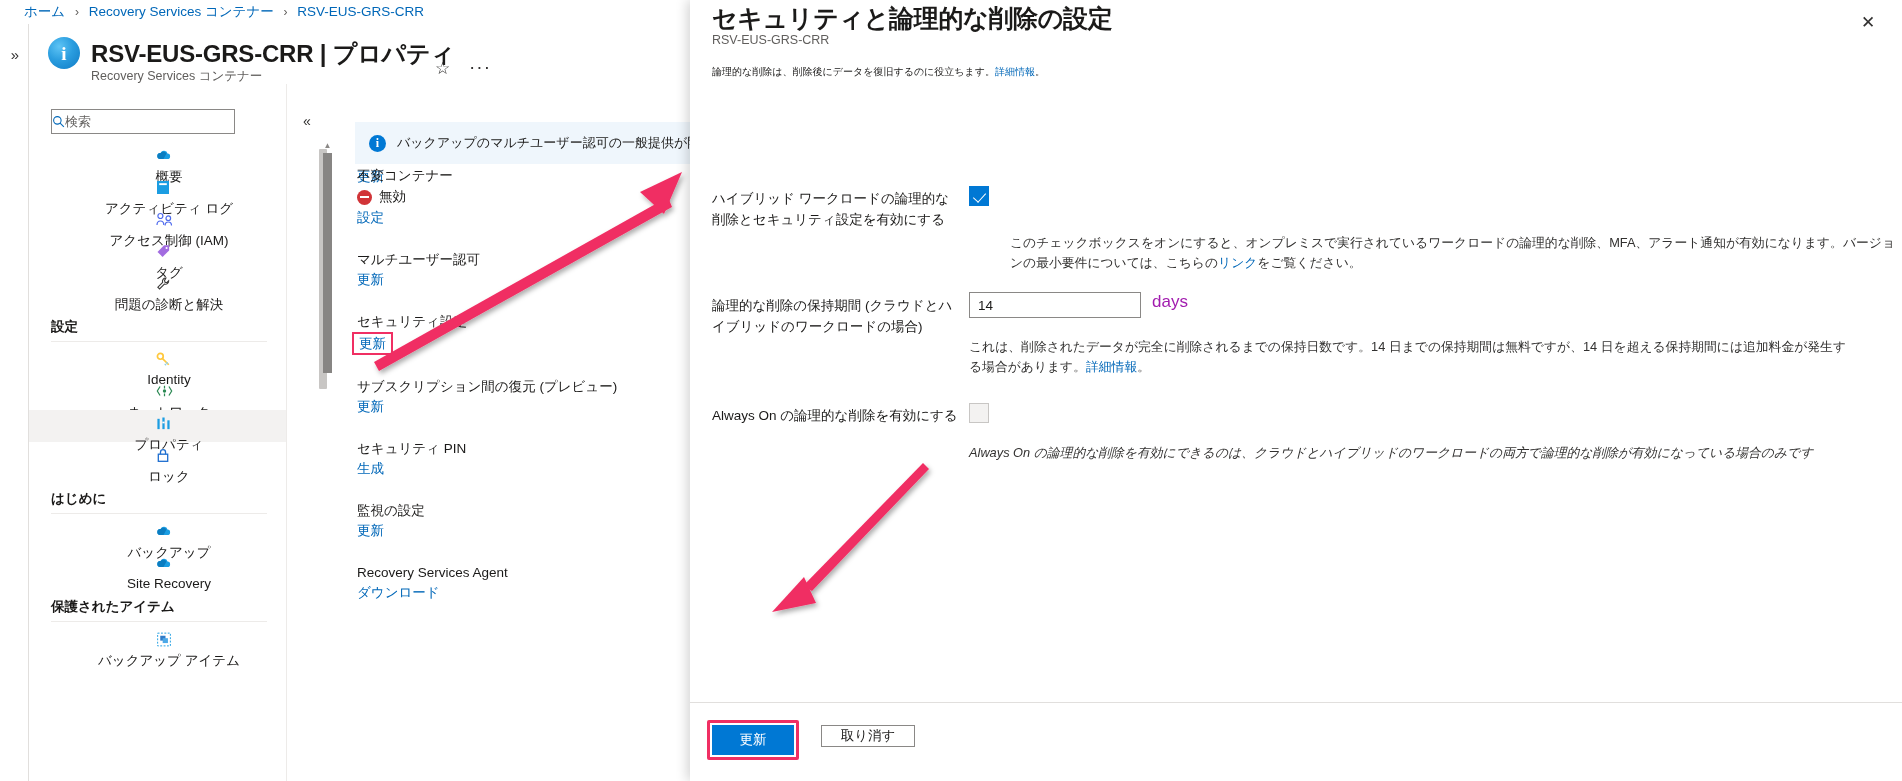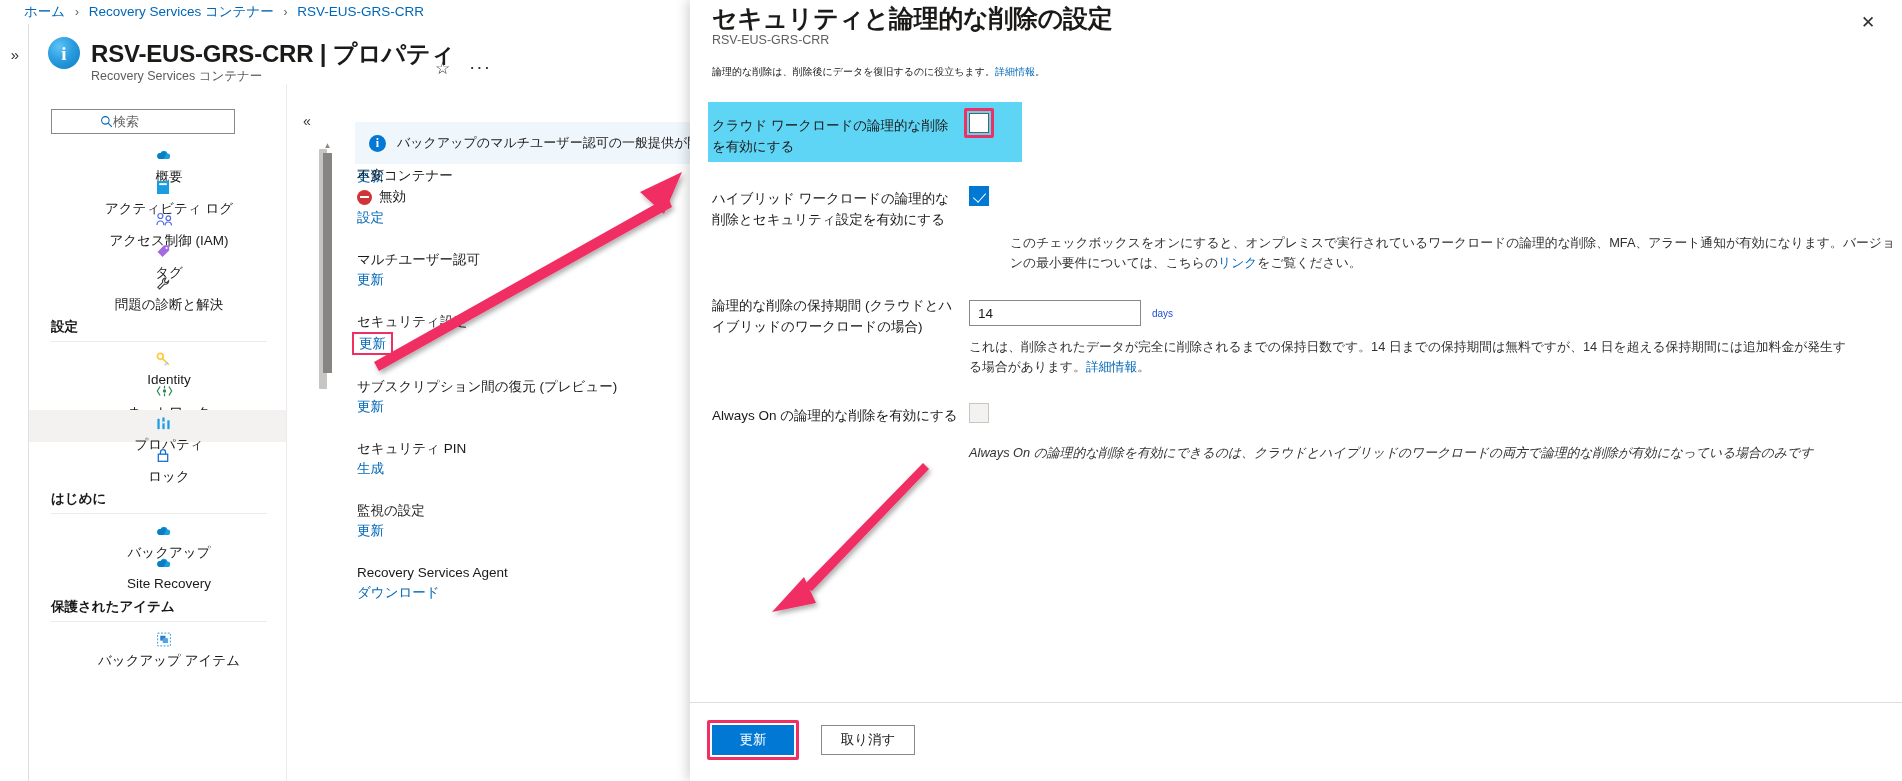--- a/index.html
+++ b/index.html
@@ -82,21 +82,21 @@
     position: absolute; left: 0; top: 60px;
     width: 258px; height: 697px;
     background: #ffffff;
     border-right: 1px solid #edebe9;
     overflow: hidden;
   }
   #search-wrap {
     position: absolute; left: 22px; top: 25px;
     width: 184px; height: 25px;
     border: 1px solid #8a8886; background: #fff;
-    display: flex; align-items: center; padding-left: 48px;
+    display: flex; align-items: center;
   }
   #search-wrap .mag {
     width: 24px; display: flex; align-items: center; justify-content: center;
     color: #0067b8;
   }
   #search-input {
     border: 0; outline: 0; flex: 1; height: 100%;
     font-size: 13px; font-family: inherit; color: #323130;
     background: transparent; padding: 0;
   }
@@ -271,21 +271,21 @@
     font-size: 12.8px; line-height: 20px; color: #323130;
     width: 890px;
   }
   #retention-input {
     width: 172px; height: 26px;
     border: 1px solid #8a8886; background: #fff;
     font-size: 13.5px; font-family: inherit; color: #1b1a19;
     padding: 0 8px; outline: 0;
   }
   #retention-unit {
-    font-size: 10px; color: #1d4ed8; margin-left: 11px;
+    font-size: 17px; color: #a21caf; margin-left: 11px;
   }
 
   
   #flyout-footer {
     position: absolute; left: 0; bottom: 0;
     width: 1212px; height: 79px;
     border-top: 1px solid #e1dfdd;
     background: #ffffff;
   }
   #btn-update-wrap {
@@ -298,21 +298,21 @@
     cursor: pointer;
   }
   #btn-update-ring {
     position: absolute; left: -5px; top: -5px;
     width: 92px; height: 40px;
     border: 3px solid #f02f63; border-radius: 2px;
     pointer-events: none;
   }
   #btn-cancel {
     position: absolute; left: 131px; top: 22px;
-    width: 94px; height: 30px;
+    width: 94px; height: 22px;
     background: #ffffff; color: #1b1a19;
     border: 1px solid #8a8886; font-size: 13.5px;
     font-family: inherit; cursor: pointer;
   }
 
   
   #annotations {
     position: absolute; left: 0; top: 0;
     width: 1902px; height: 781px;
     pointer-events: none;
@@ -542,44 +542,34 @@
   <div id="flyout">
 
     <div id="flyout-title">セキュリティと論理的な削除の設定</div>
     <div id="flyout-sub">RSV-EUS-GRS-CRR</div>
     <div id="flyout-close">✕</div>
 
     <div id="flyout-desc">
       <span>論理的な削除は、削除後にデータを復旧するのに役立ちます。</span><span class="inline-link">詳細情報</span><span>。</span>
     </div>
 
-    <div class="frow" style="top:102px; height:62px;">
-      <div class="hl-band"></div>
-      <div class="flabel" style="top:13px;">クラウド ワークロードの論理的な削除を有効にする</div>
-      <div class="fcontrol" style="top:11px;">
-        <div style="position:relative;">
-          <span class="cbox"></span>
-          <span class="cbox-ring"></span>
-        </div>
-      </div>
-    </div>
 
     <div class="frow" style="top:188px;">
       <div class="flabel" style="top:0;">ハイブリッド ワークロードの論理的な削除とセキュリティ設定を有効にする</div>
       <div class="fcontrol" style="top:-2px;">
         <span class="cbox checked"></span>
       </div>
       <div class="fcontrol helptext" style="top:45px;margin-left:41px;">
         <span>このチェックボックスをオンにすると、オンプレミスで実行されているワークロードの論理的な削除、MFA、アラート通知が有効になります。バージョンの最小要件については、こちらの</span><span class="inline-link">リンク</span><span>をご覧ください。</span>
       </div>
     </div>
 
     <div class="frow" style="top:295px;">
       <div class="flabel" style="top:0;">論理的な削除の保持期間 (クラウドとハイブリッドのワークロードの場合)</div>
-      <div class="fcontrol" style="top:-3px; display:flex; align-items:center;margin-top:8px;">
+      <div class="fcontrol" style="top:-3px; display:flex; align-items:flex-start;">
         <input id="retention-input" type="text" value="14" style="">
         <span id="retention-unit">days</span>
       </div>
       <div class="fcontrol helptext" style="top:42px;">
         <span>これは、削除されたデータが完全に削除されるまでの保持日数です。14 日までの保持期間は無料ですが、14 日を超える保持期間には追加料金が発生する場合があります。</span><span class="inline-link">詳細情報</span><span>。</span>
       </div>
     </div>
 
     <div class="frow" style="top:405px;">
       <div class="flabel" style="top:0;">Always On の論理的な削除を有効にする</div>

